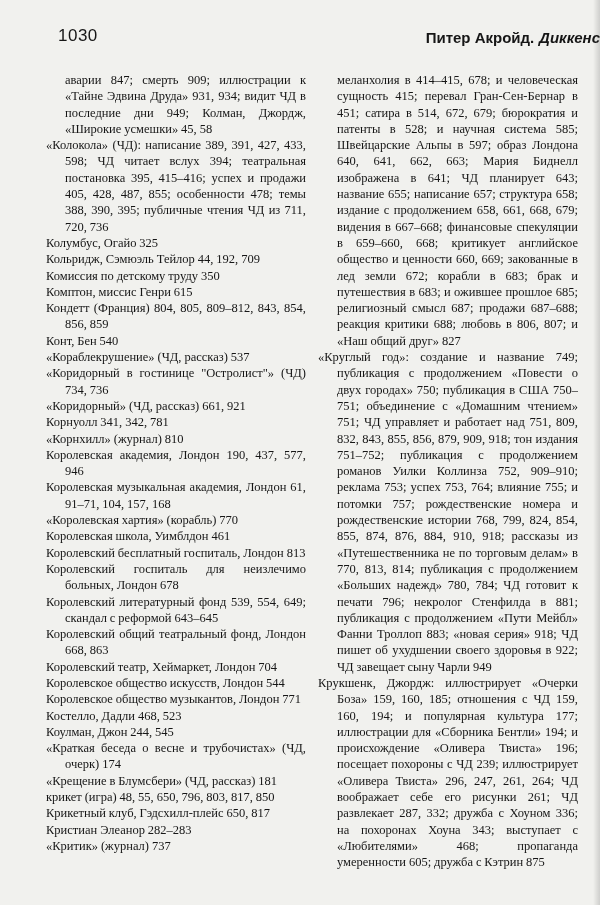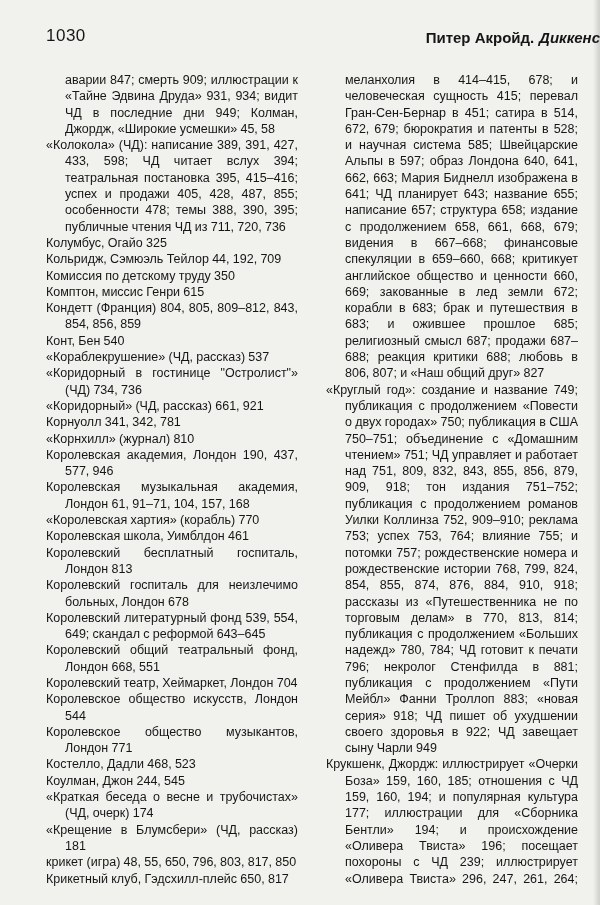--- a/index.html
+++ b/index.html
@@ -26,21 +26,21 @@
     background: linear-gradient(to right, rgba(0,0,0,0.0), rgba(0,0,0,0.14));
     pointer-events: none;
   }
   .page-header {
     position: relative;
     height: 34px;
     padding-top: 26px;
   }
   .page-number {
     position: absolute;
-    left: 46px;
+    left: 58px;
     top: 26px;
     font-size: 17px;
     letter-spacing: 0.5px;
   }
   .running-title {
     text-align: right;
     font-size: 15px;
     font-weight: 600;
     padding-top: 3px;
   }
@@ -48,21 +48,22 @@
     font-style: italic;
     font-weight: 600;
   }
   .running-title .rt-regular {
     margin-right: 0.32em;
   }
   .columns {
     display: flex;
     box-sizing: border-box;
     padding: 12px 22px 0 46px;
-    gap: 28px;
+    gap: 12px;
+    font-family: Liberation Serif, serif;
   }
   .col {
     width: 260px;
     flex: 1 1 0;
     overflow: hidden;
     height: 815px;
   }
   .entry {
     margin: 0;
     font-size: 12.5px;
@@ -103,21 +104,21 @@
         <p class="entry">«Коридорный» (ЧД, рассказ) 661, 921</p>
         <p class="entry">Корнуолл 341, 342, 781</p>
         <p class="entry">«Корнхилл» (журнал) 810</p>
         <p class="entry">Королевская академия, Лондон 190, 437, 577, 946</p>
         <p class="entry">Королевская музыкальная академия, Лондон 61, 91–71, 104, 157, 168</p>
         <p class="entry">«Королевская хартия» (корабль) 770</p>
         <p class="entry">Королевская школа, Уимблдон 461</p>
         <p class="entry">Королевский бесплатный госпиталь, Лондон 813</p>
         <p class="entry">Королевский госпиталь для неизлечимо больных, Лондон 678</p>
         <p class="entry">Королевский литературный фонд 539, 554, 649; скандал с реформой 643–645</p>
-        <p class="entry">Королевский общий театральный фонд, Лондон 668, 551</p>
+        <p class="entry">Королевский общий театральный фонд, Лондон 668, 863</p>
         <p class="entry">Королевский театр, Хеймаркет, Лондон 704</p>
         <p class="entry">Королевское общество искусств, Лондон 544</p>
         <p class="entry">Королевское общество музыкантов, Лондон 771</p>
         <p class="entry">Костелло, Дадли 468, 523</p>
         <p class="entry">Коулман, Джон 244, 545</p>
         <p class="entry">«Краткая беседа о весне и трубочистах» (ЧД, очерк) 174</p>
         <p class="entry">«Крещение в Блумсбери» (ЧД, рассказ) 181</p>
         <p class="entry">крикет (игра) 48, 55, 650, 796, 803, 817, 850</p>
         <p class="entry">Крикетный клуб, Гэдсхилл-плейс 650, 817</p>
         <p class="entry">Кристиан Элеанор 282–283</p>

